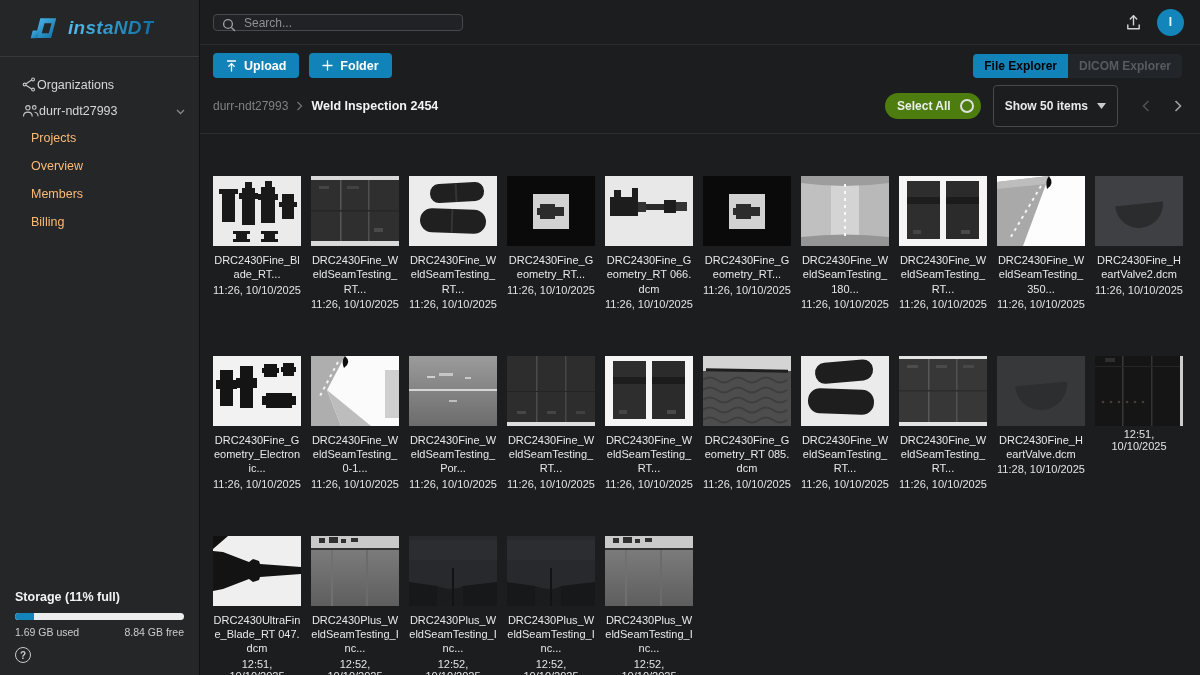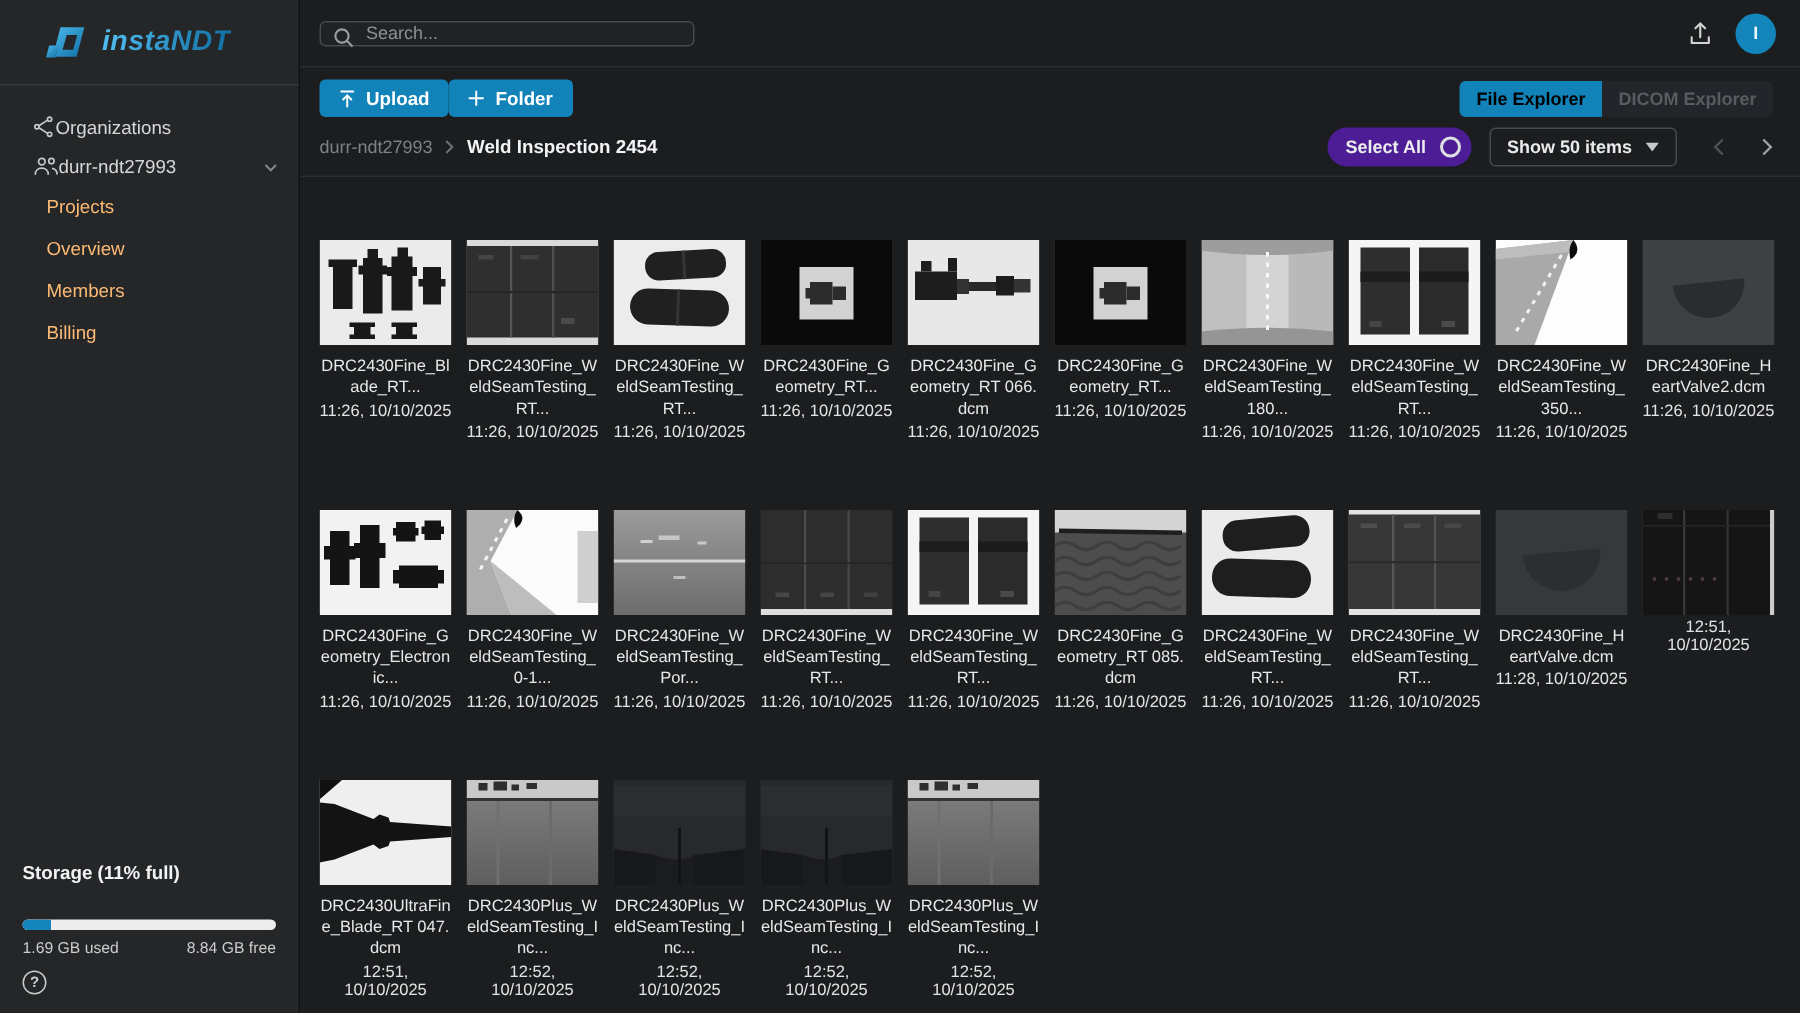--- a/index.html
+++ b/index.html
@@ -9,52 +9,52 @@
   
   .sidebar{width:200px;min-width:200px;background:#242628;display:flex;flex-direction:column;border-right:1px solid #111214}
   .logo-row{height:57px;display:flex;align-items:center;gap:8px;padding-left:30px;border-bottom:1px solid #35383c;cursor:pointer}
   .logo-text{font-style:italic;font-weight:bold;font-size:19px;letter-spacing:.3px;
     background:linear-gradient(100deg,#4cb8ec 10%,#1474a8 90%);-webkit-background-clip:text;background-clip:text;color:transparent}
   .nav{padding-top:14px;flex:1}
   .nav-row{display:flex;align-items:center;padding:6px 14px 6px 22px;font-size:12.5px;color:#d6d7d8;cursor:pointer}
   .nav-row .spacer{margin-left:auto}
   .nav-sub{padding:7px 14px 7px 31px;font-size:12.5px;color:#fdba74;cursor:pointer}
   .storage{padding:10px 15px 12px}
-  .storage-title{font-weight:bold;font-size:12.5px;color:#f2f3f4;margin-bottom:24px}
+  .storage-title{font-weight:bold;font-size:12.5px;color:#f2f3f4;margin-bottom:9px}
   .storage-bar{height:7px;background:#ededee;border-radius:4px;overflow:hidden}
   .storage-fill{height:100%;background:#1385ba;border-radius:4px 0 0 4px}
   .storage-row{display:flex;justify-content:space-between;font-size:10.5px;color:#cbcccd;margin-top:6px}
   .help{width:16px;height:16px;border:1.5px solid #c9cacb;border-radius:50%;display:flex;align-items:center;justify-content:center;font-size:10px;font-weight:bold;color:#c9cacb;margin-top:9px;cursor:pointer}
 
   
   .main{flex:1;display:flex;flex-direction:column;min-width:0}
   .topbar{height:45px;min-height:45px;display:flex;align-items:center;padding:0 16px 0 13px;border-bottom:1px solid #2b2e31}
   .search{position:relative;width:250px}
   .search input{width:100%;height:17px;background:#202225;border:1px solid #46494d;border-radius:4px;color:#e6e7e8;padding:0 8px 0 30px;font-size:12px;outline:none;font-family:inherit}
   .search input::placeholder{color:#8e9194}
   .search .s-icon{position:absolute;left:9px;top:5px}
   .topbar-right{margin-left:auto;display:flex;align-items:center;gap:14px}
   .icon-btn{display:flex;align-items:center;cursor:pointer}
   .avatar{width:27px;height:27px;border-radius:50%;background:#1385ba;color:#eaf6fc;display:flex;align-items:center;justify-content:center;font-size:12px;font-weight:bold;cursor:pointer}
 
   .toolbar{display:flex;align-items:center;padding:8px 18px 1px 13px}
-  .btn{display:flex;align-items:center;gap:7px;background:#1283b8;color:#fff;font-size:12.5px;font-weight:600;height:25px;padding:0 13px;border-radius:4px;cursor:pointer}
+  .btn{display:flex;align-items:center;gap:7px;background:#1283b8;color:#fff;font-size:12.5px;font-weight:600;height:25px;padding:0 13px;border-radius:4px;margin-right:10px;cursor:pointer}
   .segment{margin-left:auto;display:flex}
   .seg{height:24px;display:flex;align-items:center;padding:0 11px;font-size:12px;font-weight:600;cursor:pointer}
   .seg.active{background:#1283b8;color:#000000;border-radius:4px 0 0 4px}
   .seg.inactive{background:#222529;color:#585c60;border-radius:0 4px 4px 0}
 
   .crumbrow{display:flex;align-items:center;padding:6px 18px 6px 13px}
   .crumb-parent{font-size:12px;color:#7f8285;cursor:pointer}
   .crumb-sep{margin:0 8px;display:flex;align-items:center}
   .crumb-current{font-size:12.5px;font-weight:bold;color:#f3f4f5}
   .controls{margin-left:auto;display:flex;align-items:center;gap:12px}
-  .select-all{display:flex;align-items:center;gap:9px;background:#4c1d95;border-radius:14px;height:26px;padding:0 7px 0 12px;font-size:12px;font-weight:600;color:#eceded;cursor:pointer}
+  .select-all{display:flex;align-items:center;gap:9px;background:#4d7c0f;border-radius:14px;height:26px;padding:0 7px 0 12px;font-size:12px;font-weight:600;color:#eceded;cursor:pointer}
   .radio{width:14px;height:14px;border:2px solid #dfe0e1;border-radius:50%}
-  .show-dd{display:flex;align-items:center;gap:9px;border:1px solid #46494d;border-radius:4px;height:26px;padding:0 11px;font-size:12px;font-weight:600;color:#e9eaeb;cursor:pointer}
+  .show-dd{display:flex;align-items:center;gap:9px;border:1px solid #46494d;border-radius:4px;height:42px;padding:0 11px;font-size:12px;font-weight:600;color:#e9eaeb;cursor:pointer}
   .pager{display:flex;align-items:center;gap:24px;margin-left:12px}
   .pg-prev{color:#4e5256;cursor:pointer;display:flex}
   .pg-next{color:#9fa2a5;cursor:pointer;display:flex}
 
   .divider{border-bottom:1px solid #2b2e31}
 
   .grid{padding:42px 0 0 13px;display:grid;grid-template-columns:repeat(10,88px);column-gap:10px;row-gap:46px;align-content:start}
   .card{width:88px;cursor:pointer}
   .thumb{width:88px;height:70px;overflow:hidden;background:#2c2c2c;line-height:0}
   .fname{margin-top:7px;font-size:11px;line-height:1.3;color:#e7e8e9;text-align:center;word-break:break-all}

